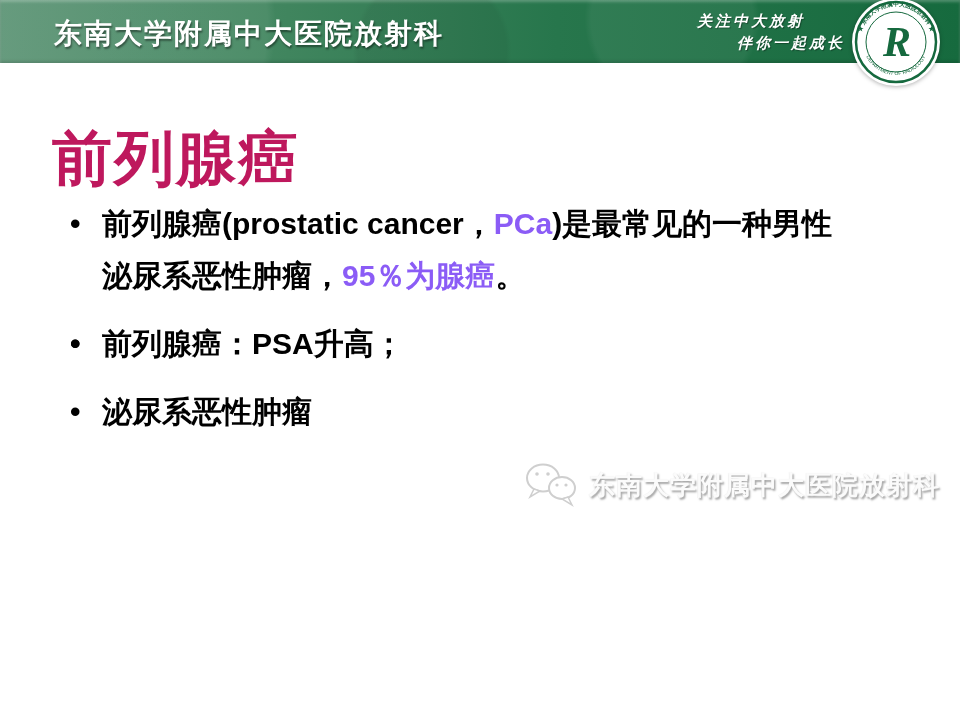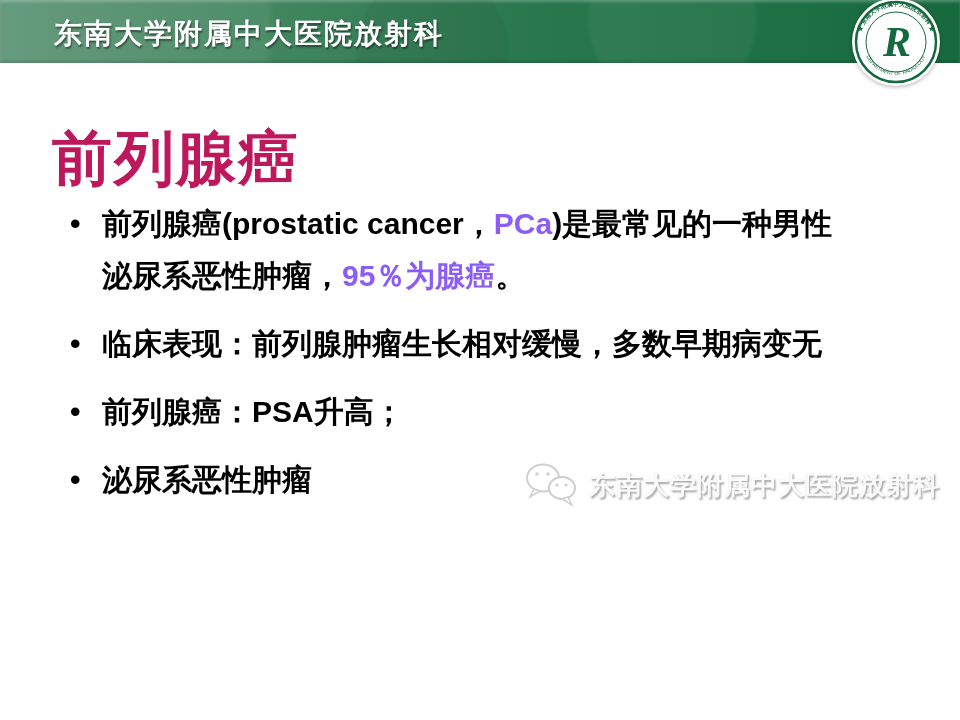--- a/index.html
+++ b/index.html
@@ -79,20 +79,24 @@
   }
 </style>
 </head>
 <body>
 
 <div class="slide">
 
   <div class="header-bar">
     <div class="header-texture"></div>
     <div class="header-title">东南大学附属中大医院放射科</div>
+    <div class="slogan">
+      <div class="slogan-line1">关注中大放射</div>
+      <div class="slogan-line2">伴你一起成长</div>
+    </div>
   </div>
 
   <svg class="logo" viewBox="0 0 90 90">
     <defs>
       <path id="arcTop" d="M 9,45 A 36,36 0 1 1 81,45"></path>
       <path id="arcBot" d="M 12,45 A 33,33 0 0 0 78,45"></path>
     </defs>
     <circle cx="45" cy="45" r="44" fill="#ffffff"></circle>
     <circle cx="45" cy="45" r="40" fill="none" stroke="#15693e" stroke-width="2.5"></circle>
     <circle cx="45" cy="45" r="30" fill="none" stroke="#15693e" stroke-width="1"></circle>
@@ -110,21 +114,20 @@
   <ul class="bullets">
 
     <li class="bullet">
       <span class="bullet-dot">•</span>
       <span class="line"><span>前列腺癌(prostatic cancer，</span><span class="red">PCa</span><span>)是最常见的一种男性</span></span>
       <span class="line"><span>泌尿系恶性肿瘤，</span><span class="red">95％为腺癌</span><span>。</span></span>
     </li>
 
     <li class="bullet">
       <span class="bullet-dot">•</span>
-      <span class="line">临床表现：前列腺肿瘤生长相对缓慢，多数早期病变无</span>
     </li>
 
     <li class="bullet">
       <span class="bullet-dot">•</span>
       <span class="line">前列腺癌：PSA升高；</span>
     </li>
 
     <li class="bullet">
       <span class="bullet-dot">•</span>
       <span class="line">泌尿系恶性肿瘤</span>

